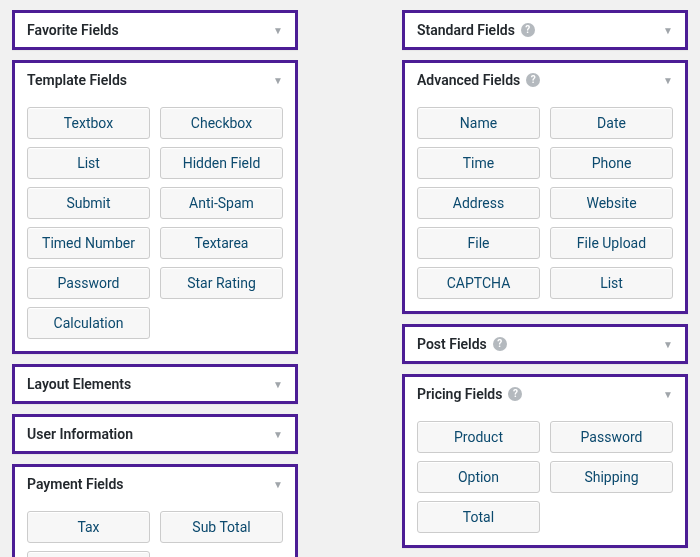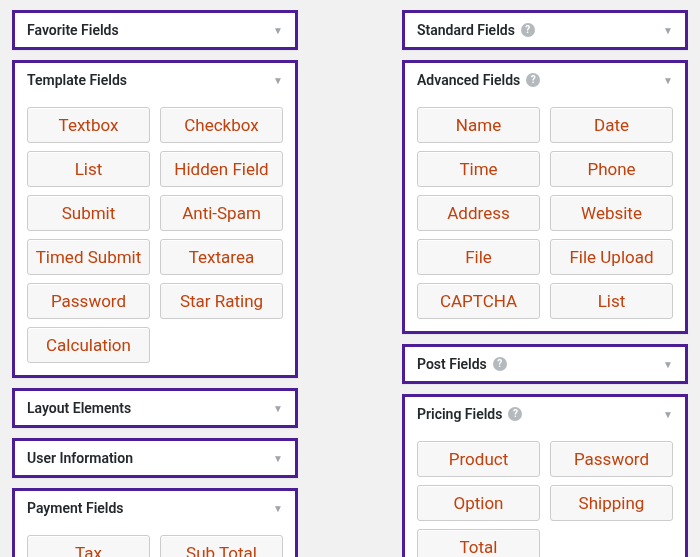--- a/index.html
+++ b/index.html
@@ -71,22 +71,22 @@
   .panel-body {
     padding: 10px 12px 12px;
     display: grid;
     grid-template-columns: 1fr 1fr;
     gap: 8px 10px;
   }
   .field-btn {
     background: #f7f7f7;
     border: 1px solid #cccccc;
     border-radius: 3px;
-    color: #c2410c;
-    font-size: 17px;
+    color: #0c4a6e;
+    font-size: 14px;
     padding: 7px 4px;
     text-align: center;
     cursor: move;
     box-shadow: 0 1px 0 #fff inset;
   }
 </style>
 </head>
 <body>
 
 <div class="columns">
@@ -106,21 +106,21 @@
           </div>
           <span class="toggle">▼</span>
         </div>
         <div class="panel-body">
           <div class="field-btn">Textbox</div>
           <div class="field-btn">Checkbox</div>
           <div class="field-btn">List</div>
           <div class="field-btn">Hidden Field</div>
           <div class="field-btn">Submit</div>
           <div class="field-btn">Anti-Spam</div>
-          <div class="field-btn">Timed Submit</div>
+          <div class="field-btn">Timed Number</div>
           <div class="field-btn">Textarea</div>
           <div class="field-btn">Password</div>
           <div class="field-btn">Star Rating</div>
           <div class="field-btn">Calculation</div>
         </div>
       </div>
       <div class="panel collapsed">
         <div class="panel-header">
           <div class="panel-title">
             <span>Layout Elements</span>

